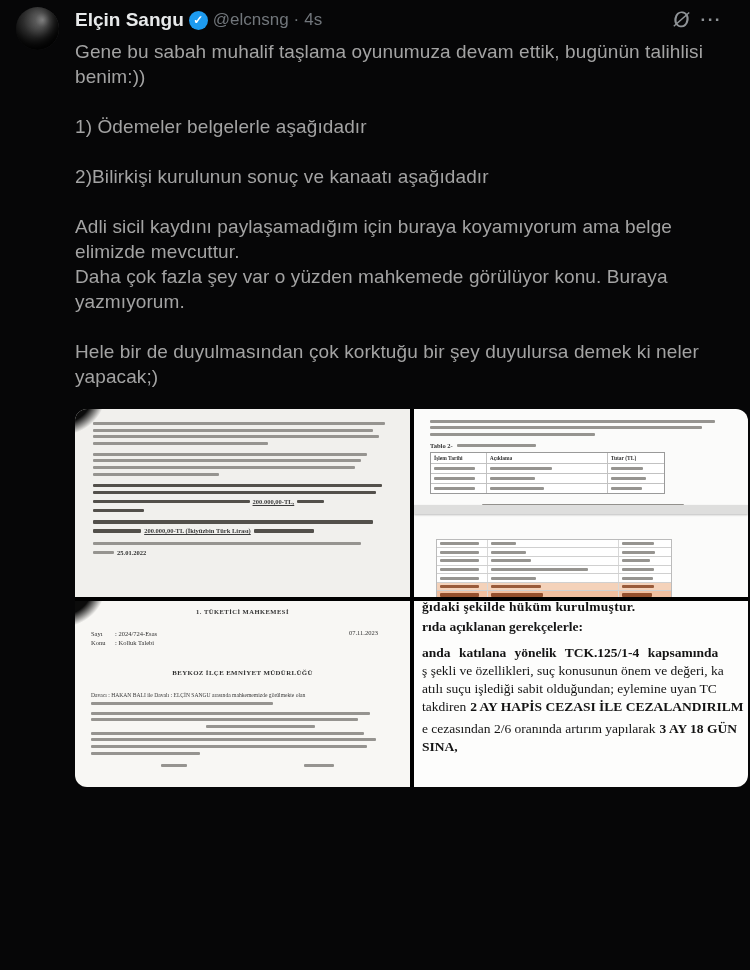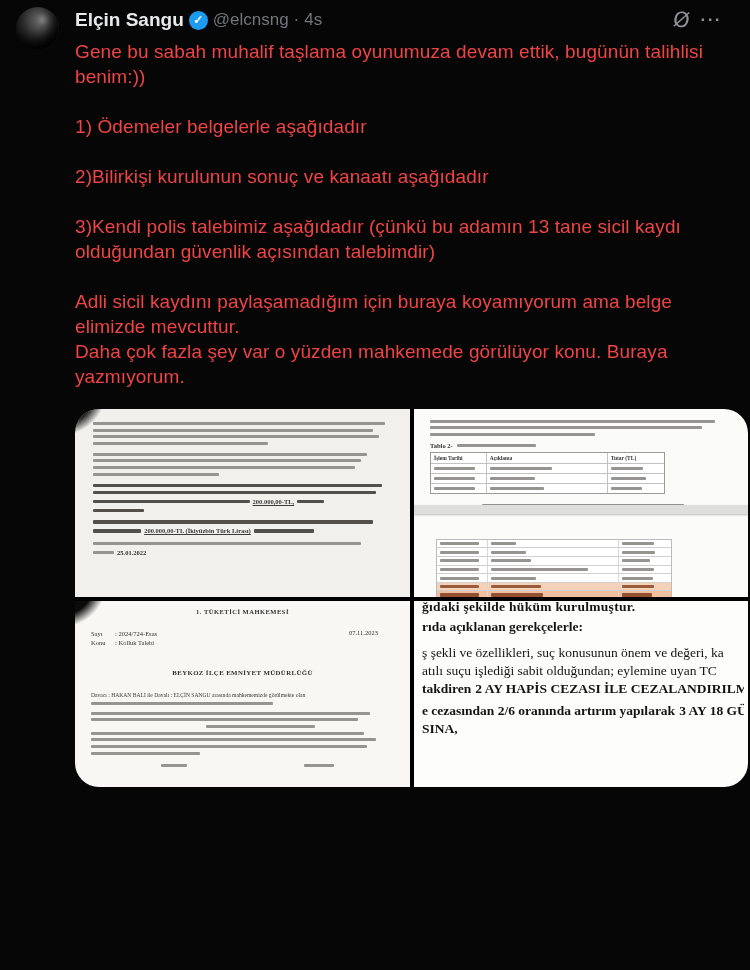--- a/index.html
+++ b/index.html
@@ -20,27 +20,27 @@
   .head-row{display:flex;align-items:center;gap:5px;height:26px;}
   .author{font-weight:bold;font-size:19px;color:#e7e9ea;white-space:nowrap;}
   .badge{
     width:19px;height:19px;border-radius:50%;background:#1d9bf0;flex:none;
     color:#fff;font-size:12px;font-weight:bold;display:flex;align-items:center;justify-content:center;
   }
   .handle{color:#71767b;font-size:17px;white-space:nowrap;}
   .spacer{flex:1;}
   .grok-btn{color:#8f9397;font-size:21px;line-height:21px;background:none;border:none;padding:0 4px;cursor:pointer;font-family:"DejaVu Sans",sans-serif;transform:rotate(8deg);}
   .more-btn{color:#8f9397;font-size:17px;letter-spacing:1.5px;background:none;border:none;padding:0 2px;cursor:pointer;font-weight:bold;}
-  .body-text{margin-top:6px;color:#ef4444;font-size:19px;line-height:25px;letter-spacing:.1px;}
+  .body-text{margin-top:6px;color:#a3a3a3;font-size:19px;line-height:25px;letter-spacing:.1px;}
   .body-text p{margin:0 0 25px;white-space:pre-line;}
   .body-text p:last-child{margin-bottom:0;}
 
   
   .media{
-    margin-top:20px;width:673px;height:378px;border-radius:24px;overflow:hidden;
+    margin-top:20px;width:673px;height:378px;border-radius:12px;overflow:hidden;
     background:#000;display:grid;grid-template-columns:335px 334px;grid-template-rows:188px 186px;gap:4px;
   }
   .quad{position:relative;overflow:hidden;font-family:"Liberation Serif",serif;color:#2d2d2d;cursor:pointer;}
   .q-tl{background:#f1f0ed;padding:9px 16px 0 18px;}
   .q-tr{background:#fbfbfa;padding:7px 12px 0 16px;}
   .q-bl{background:#f8f7f4;padding:7px 16px 0 16px;}
   .q-br{background:#fdfdfc;padding:1px 4px 0 8px;}
   .q-tl::before,.q-bl::before{
     content:'';position:absolute;left:-16px;top:-16px;width:46px;height:42px;
     background:radial-gradient(ellipse at 0 0,#0b0b0b 52%,rgba(0,0,0,0) 72%);pointer-events:none;
@@ -88,21 +88,21 @@
   .bl-recipient{text-align:center;font-size:6.8px;font-weight:bold;color:#333;margin-top:22px;filter:blur(.3px);letter-spacing:.4px;}
   .bl-parties{font-size:5.6px;color:#3a3a3a;margin-top:16px;filter:blur(.3px);white-space:nowrap;overflow:hidden;}
   .bl-sign{display:flex;justify-content:space-between;padding:0 60px 0 70px;margin-top:9px;}
 
   
   .brl{font-size:13.5px;line-height:16px;color:#141414;white-space:nowrap;overflow:hidden;}
   .brl .bseg{font-weight:bold;}
   .b{font-weight:bold;}
   .wide{word-spacing:5px;}
   .mb4{margin-bottom:4px;} .mb10{margin-bottom:10px;} .mb6{margin-bottom:6px;} .mb2{margin-bottom:2px;}
-  .brl span.lead{margin-right:4px;font-weight:bold;}
+  .brl span.lead{margin-right:4px;}
 </style>
 </head>
 <body>
 
 <div class="screen">
   <div class="tweet">
     <div class="avatar-col">
       <div class="avatar"></div>
     </div>
     <div class="content-col">
@@ -114,23 +114,23 @@
         <span class="handle">4s</span>
         <span class="spacer"></span>
         <button class="grok-btn">Ø</button>
         <button class="more-btn">···</button>
       </div>
 
       <div class="body-text">
         <p>Gene bu sabah muhalif taşlama oyunumuza devam ettik, bugünün talihlisi benim:))</p>
         <p>1) Ödemeler belgelerle aşağıdadır</p>
         <p>2)Bilirkişi kurulunun sonuç ve kanaatı aşağıdadır</p>
-        <p>3)Kendi polis talebimiz aşağıdadır (çünkü bu adamın 13 tane sicil kaydı olduğundan güvenlik açısından talebimdir)</p>
         <p>Adli sicil kaydını paylaşamadığım için buraya koyamıyorum ama belge elimizde mevcuttur.
 Daha çok fazla şey var o yüzden mahkemede görülüyor konu. Buraya yazmıyorum.</p>
+        <p>Hele bir de duyulmasından çok korktuğu bir şey duyulursa demek ki neler yapacak;)</p>
       </div>
 
       <div class="media">
 
         <div class="quad q-tl">
           <div class="skp" style="margin-top:4px;">
               <div class="skl" style="width: 97%;"></div>
               <div class="skl" style="width: 93%;"></div>
               <div class="skl" style="width: 95%;"></div>
               <div class="skl" style="width: 58%;"></div>
@@ -338,20 +338,21 @@
             </div>
           <div class="bl-sign">
             <span class="skseg light" style="width:26px"></span>
             <span class="skseg light" style="width:30px"></span>
           </div>
         </div>
 
         <div class="quad q-br">
           <div class="brl b mb4" style="margin-top:-3px;letter-spacing:.3px;">ğıdaki şekilde hüküm kurulmuştur.</div>
           <div class="brl b mb10">rıda açıklanan gerekçelerle:</div>
+          <div class="brl b wide mb2">anda katılana yönelik TCK.125/1-4 kapsamında</div>
           <div class="brl mb2">ş şekli ve özellikleri, suç konusunun önem ve değeri, ka</div>
           <div class="brl mb2">atılı suçu işlediği sabit olduğundan; eylemine uyan TC</div>
           <div class="brl mb6">
             <span class="lead">takdiren</span><span class="bseg">2 AY HAPİS CEZASI İLE CEZALANDIRILM</span>
           </div>
           <div class="brl mb2">
             <span class="lead">e cezasından 2/6 oranında artırım yapılarak</span><span class="bseg">3 AY 18 GÜN</span>
           </div>
           <div class="brl b">SINA,</div>
         </div>

